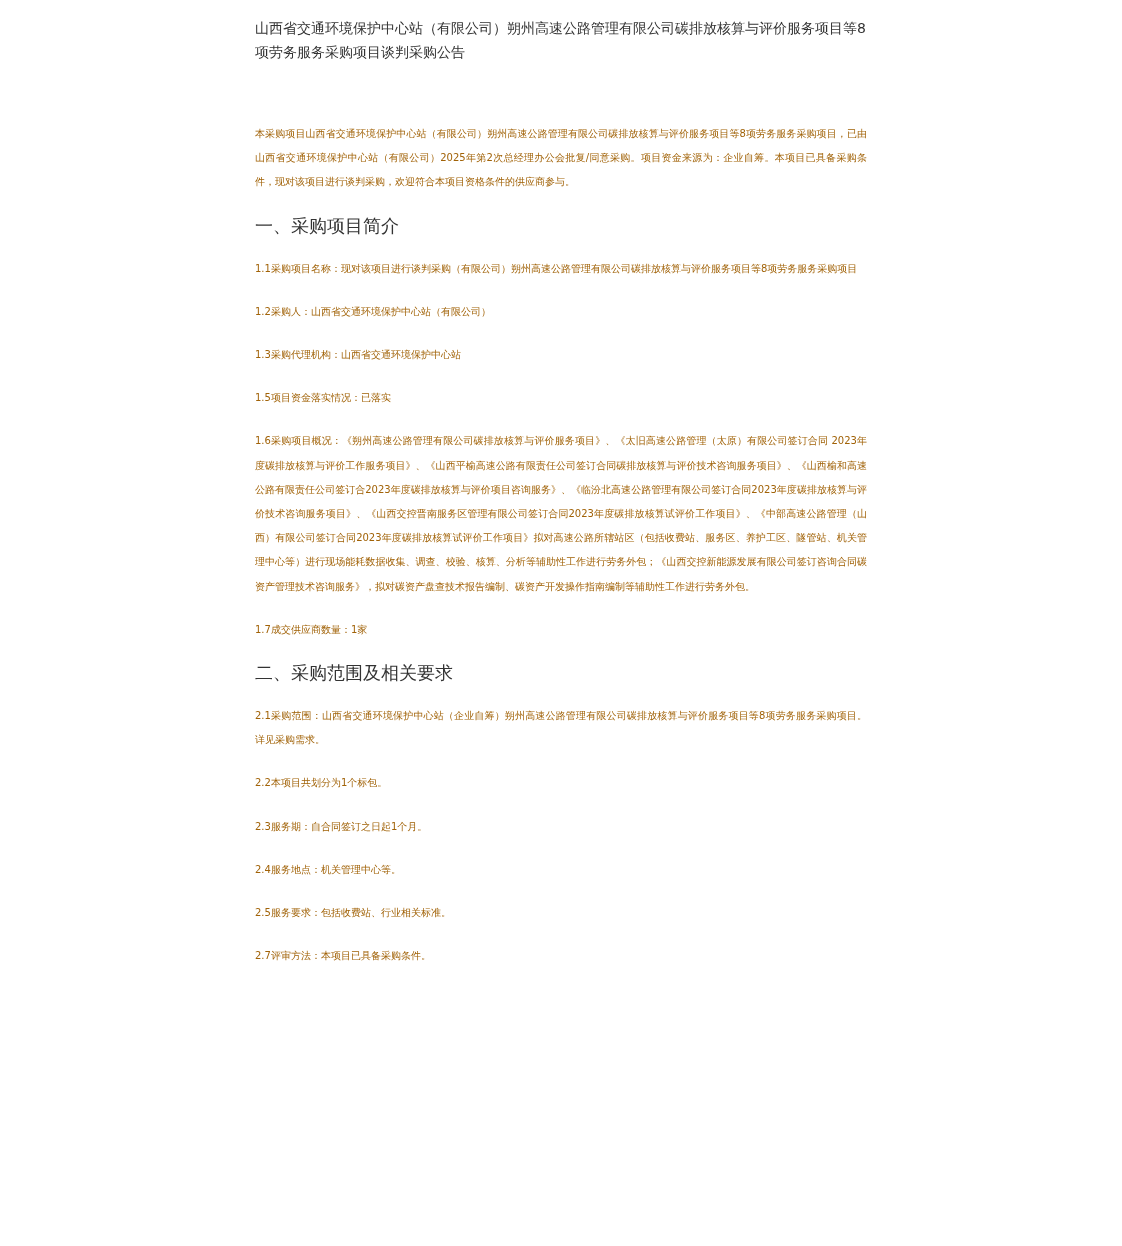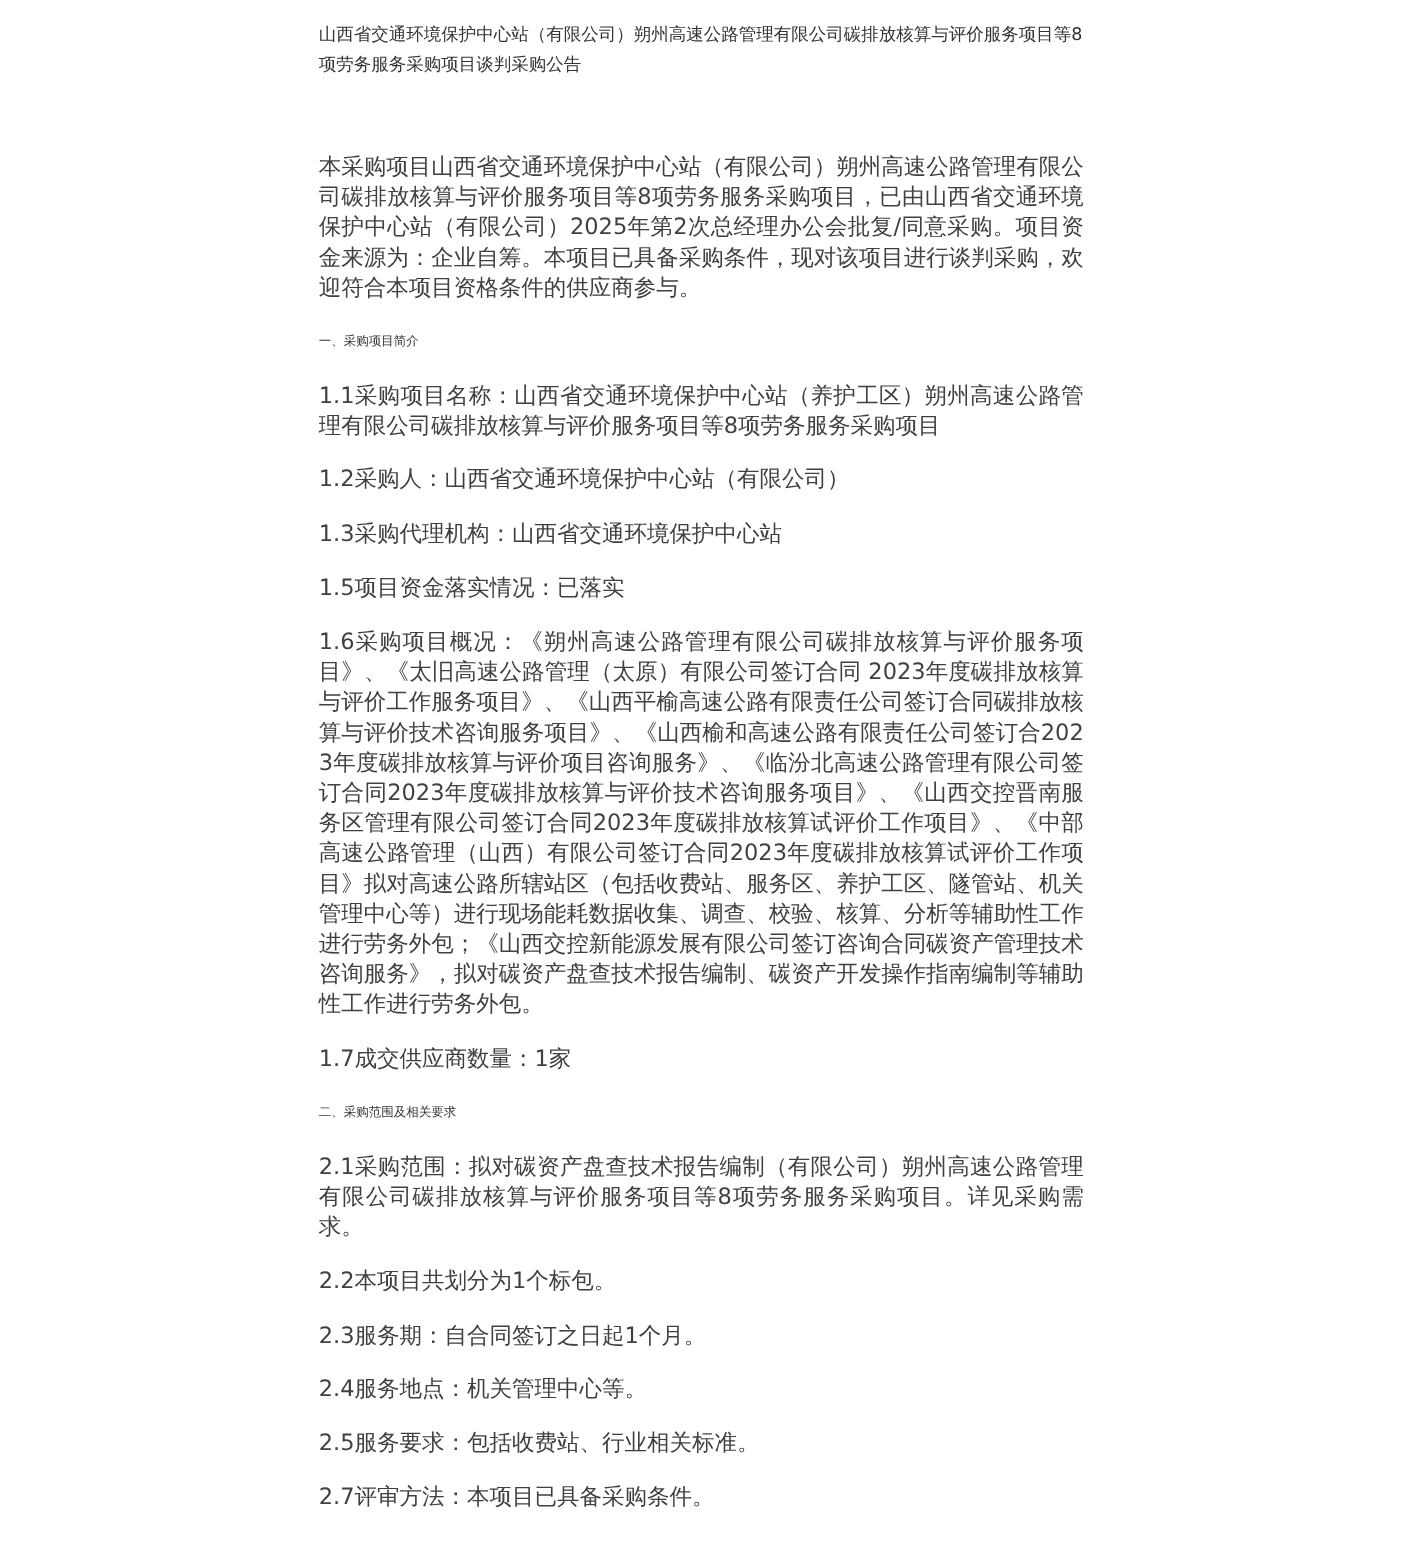--- a/index.html
+++ b/index.html
@@ -22,54 +22,54 @@
   }
   .title {
     font-size: 14px;
     line-height: 24px;
     margin: 0 0 58px 0;
     font-weight: normal;
     color: #333333;
     word-break: break-all;
   }
   .para {
-    font-size: 18px;
+    font-size: 10px;
     line-height: 24.2px;
     margin: 0 0 19px 0;
-    color: #404040;
+    color: #a16207;
     text-align: justify;
     word-break: break-all;
   }
   .heading {
-    font-size: 10px;
+    font-size: 18px;
     line-height: 24px;
     margin: 0 0 19px 0;
     color: #333333;
   }
 </style>
 </head>
 <body>
 
 <div class="page">
   <div class="title">山西省交通环境保护中心站（有限公司）朔州高速公路管理有限公司碳排放核算与评价服务项目等8项劳务服务采购项目谈判采购公告</div>
 
   <p class="para">本采购项目山西省交通环境保护中心站（有限公司）朔州高速公路管理有限公司碳排放核算与评价服务项目等8项劳务服务采购项目，已由山西省交通环境保护中心站（有限公司）2025年第2次总经理办公会批复/同意采购。项目资金来源为：企业自筹。本项目已具备采购条件，现对该项目进行谈判采购，欢迎符合本项目资格条件的供应商参与。</p>
 
   <div>
     <p class="heading">一、采购项目简介</p>
-    <p class="para">1.1采购项目名称：山西省交通环境保护中心站（养护工区）朔州高速公路管理有限公司碳排放核算与评价服务项目等8项劳务服务采购项目</p>
+    <p class="para">1.1采购项目名称：现对该项目进行谈判采购（有限公司）朔州高速公路管理有限公司碳排放核算与评价服务项目等8项劳务服务采购项目</p>
     <p class="para">1.2采购人：山西省交通环境保护中心站（有限公司）</p>
     <p class="para">1.3采购代理机构：山西省交通环境保护中心站</p>
     <p class="para">1.5项目资金落实情况：已落实</p>
     <p class="para">1.6采购项目概况：《朔州高速公路管理有限公司碳排放核算与评价服务项目》、《太旧高速公路管理（太原）有限公司签订合同 2023年度碳排放核算与评价工作服务项目》、《山西平榆高速公路有限责任公司签订合同碳排放核算与评价技术咨询服务项目》、《山西榆和高速公路有限责任公司签订合2023年度碳排放核算与评价项目咨询服务》、《临汾北高速公路管理有限公司签订合同2023年度碳排放核算与评价技术咨询服务项目》、《山西交控晋南服务区管理有限公司签订合同2023年度碳排放核算试评价工作项目》、《中部高速公路管理（山西）有限公司签订合同2023年度碳排放核算试评价工作项目》拟对高速公路所辖站区（包括收费站、服务区、养护工区、隧管站、机关管理中心等）进行现场能耗数据收集、调查、校验、核算、分析等辅助性工作进行劳务外包；《山西交控新能源发展有限公司签订咨询合同碳资产管理技术咨询服务》，拟对碳资产盘查技术报告编制、碳资产开发操作指南编制等辅助性工作进行劳务外包。</p>
     <p class="para">1.7成交供应商数量：1家</p>
   </div>
 
   <div>
     <p class="heading">二、采购范围及相关要求</p>
-    <p class="para">2.1采购范围：拟对碳资产盘查技术报告编制（有限公司）朔州高速公路管理有限公司碳排放核算与评价服务项目等8项劳务服务采购项目。详见采购需求。</p>
+    <p class="para">2.1采购范围：山西省交通环境保护中心站（企业自筹）朔州高速公路管理有限公司碳排放核算与评价服务项目等8项劳务服务采购项目。详见采购需求。</p>
     <p class="para">2.2本项目共划分为1个标包。</p>
     <p class="para">2.3服务期：自合同签订之日起1个月。</p>
     <p class="para">2.4服务地点：机关管理中心等。</p>
     <p class="para">2.5服务要求：包括收费站、行业相关标准。</p>
     <p class="para">2.7评审方法：本项目已具备采购条件。</p>
   </div>
 </div>
 
 </body></html>

